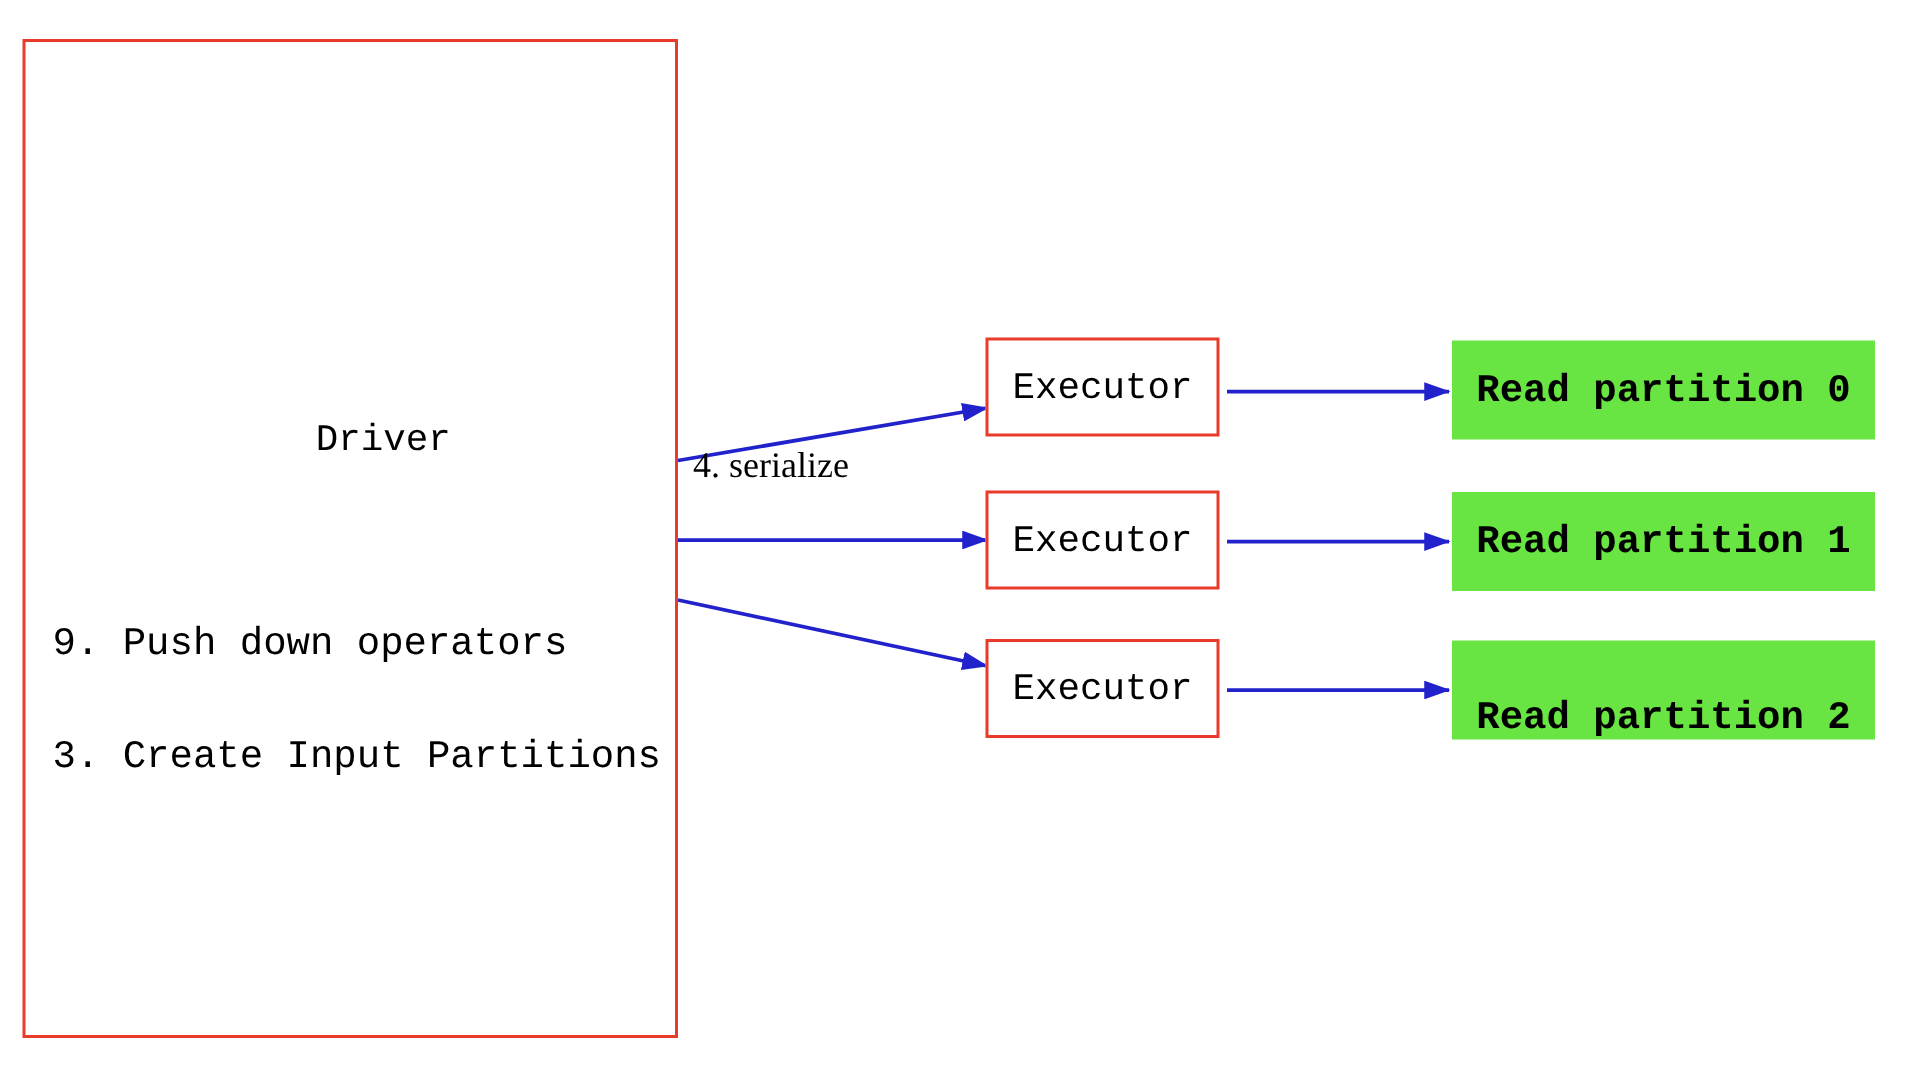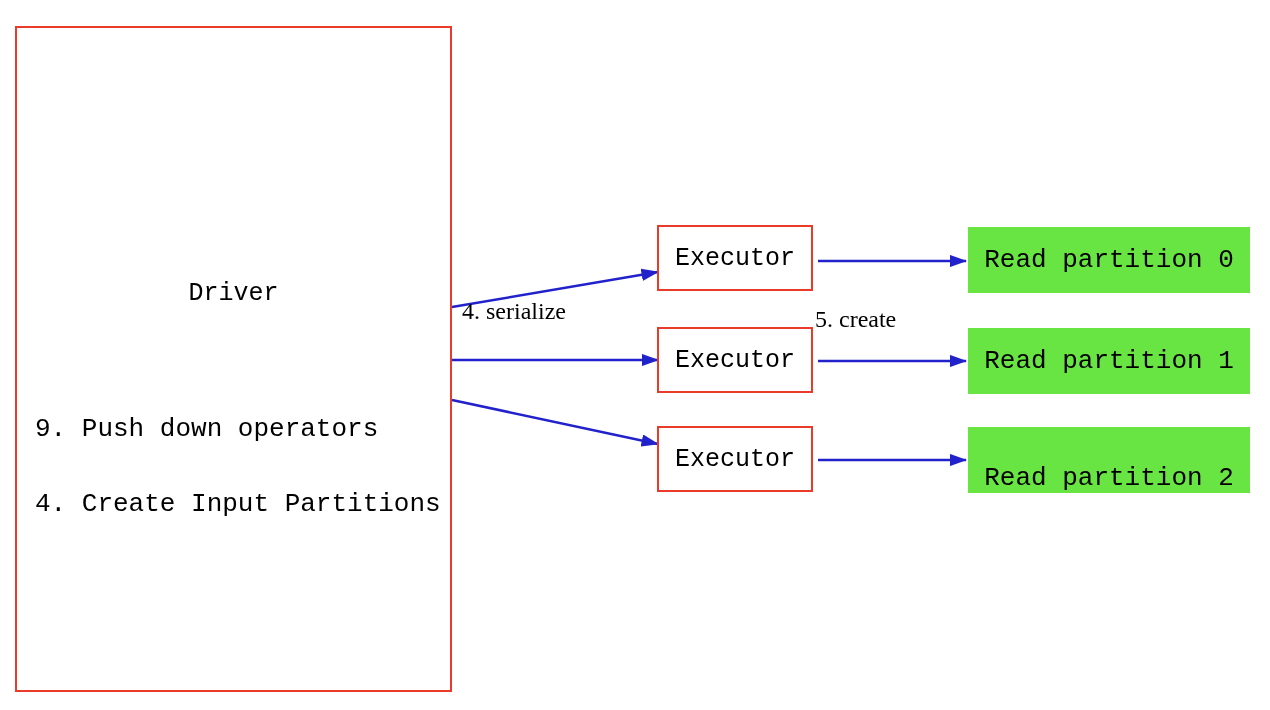--- a/index.html
+++ b/index.html
@@ -22,21 +22,21 @@
   .arrows line{stroke:var(--c-arrow);stroke-width:2.5;}
   .arrowhead-shape{fill:var(--c-arrow);}
 
   .driver-box{
     position:absolute;left:15px;top:26px;width:437px;height:666px;
     box-sizing:border-box;border:2px solid var(--c-box-border);
     background:var(--c-background);
   }
   .driver-title{
     position:absolute;left:0;top:252px;width:100%;
-    text-align:center;font-size:25px;line-height:28px;
+    text-align:center;font-size:25px;line-height:28px;padding-left:22px;
   }
   .driver-steps{
     position:absolute;left:18px;top:339px;width:420px;
     font-size:26px;line-height:25px;white-space:pre;
   }
   .executor-box{
     position:absolute;left:657px;width:156px;height:66px;
     box-sizing:border-box;border:2px solid var(--c-box-border);
     background:var(--c-background);
     display:flex;align-items:center;justify-content:center;
@@ -44,21 +44,21 @@
   }
   .executor-1{top:225px;}
   .executor-2{top:327px;}
   .executor-3{top:426px;}
 
   .partition-box{
     position:absolute;left:968px;width:282px;height:66px;
     box-sizing:border-box;
     background:var(--c-partition-fill);
     display:flex;align-items:center;justify-content:center;
-    font-size:26px;white-space:pre;
+    font-size:26px;white-space:pre;font-weight:bold;
   }
   .partition-1{top:227px;}
   .partition-2{top:328px;text-align:center;}
   .partition-3{top:427px;align-items:flex-end;}
 
   .edge-label{
     position:absolute;
     font-family:"Liberation Serif","DejaVu Serif",serif;
     font-size:24px;line-height:26px;text-align:left;
     color:var(--c-text);
@@ -82,21 +82,21 @@
     <line x1="452" y1="400" x2="658" y2="444" marker-end="url(#arrowhead)"></line>
     <line x1="818" y1="261" x2="966" y2="261" marker-end="url(#arrowhead)"></line>
     <line x1="818" y1="361" x2="966" y2="361" marker-end="url(#arrowhead)"></line>
     <line x1="818" y1="460" x2="966" y2="460" marker-end="url(#arrowhead)"></line>
   </svg>
 
   <div class="driver-box">
     <div class="driver-title">Driver</div>
     <div class="driver-steps">
       <div>9. Push down operators</div>
-      <div>4. Create Input Partitions</div>
+      <div>3. Create Input Partitions</div>
     </div>
   </div>
 
   <div class="executor-box executor-1">
     <span>Executor</span>
   </div>
   <div class="executor-box executor-2">
     <span>Executor</span>
   </div>
   <div class="executor-box executor-3">
@@ -111,16 +111,15 @@
   </div>
   <div class="partition-box partition-3">
     <span>Read partition 2</span>
   </div>
 
   <div class="edge-label label-serialize">
     <div>4. serialize</div>
   </div>
 
   <div class="edge-label label-reader">
-    <div>5. create</div>
   </div>
 
 </div>
 
 </body></html>

